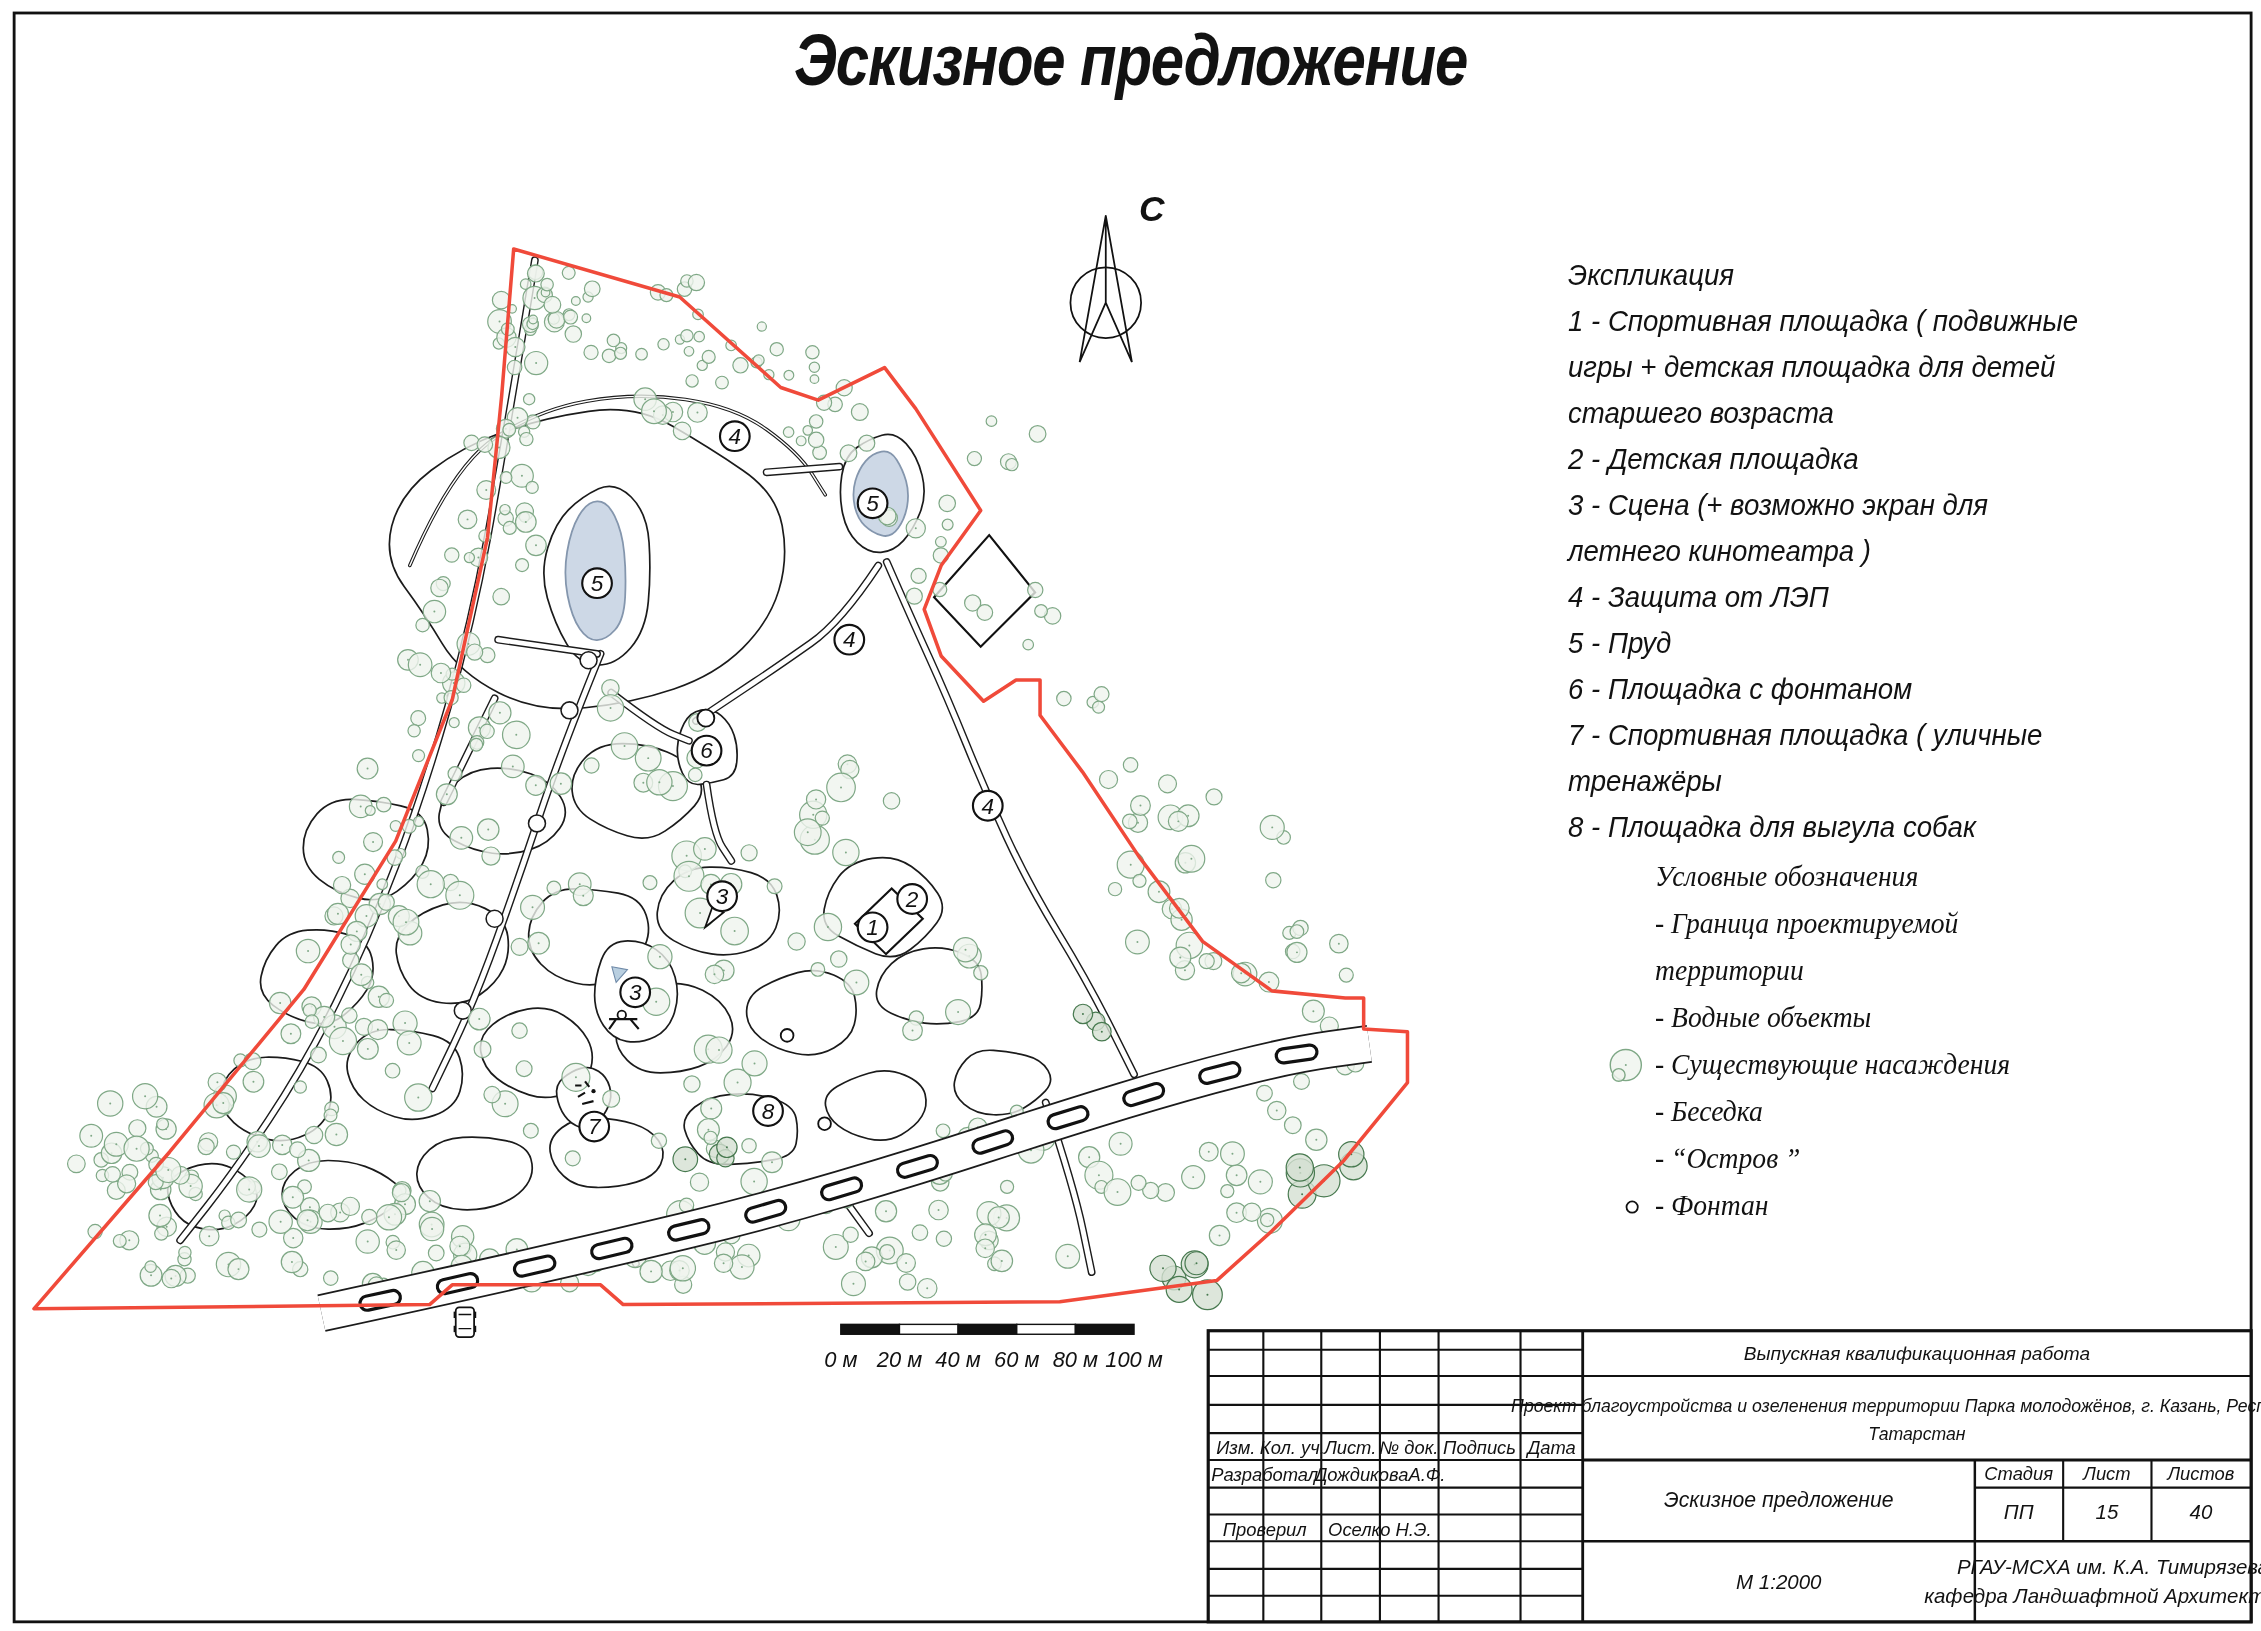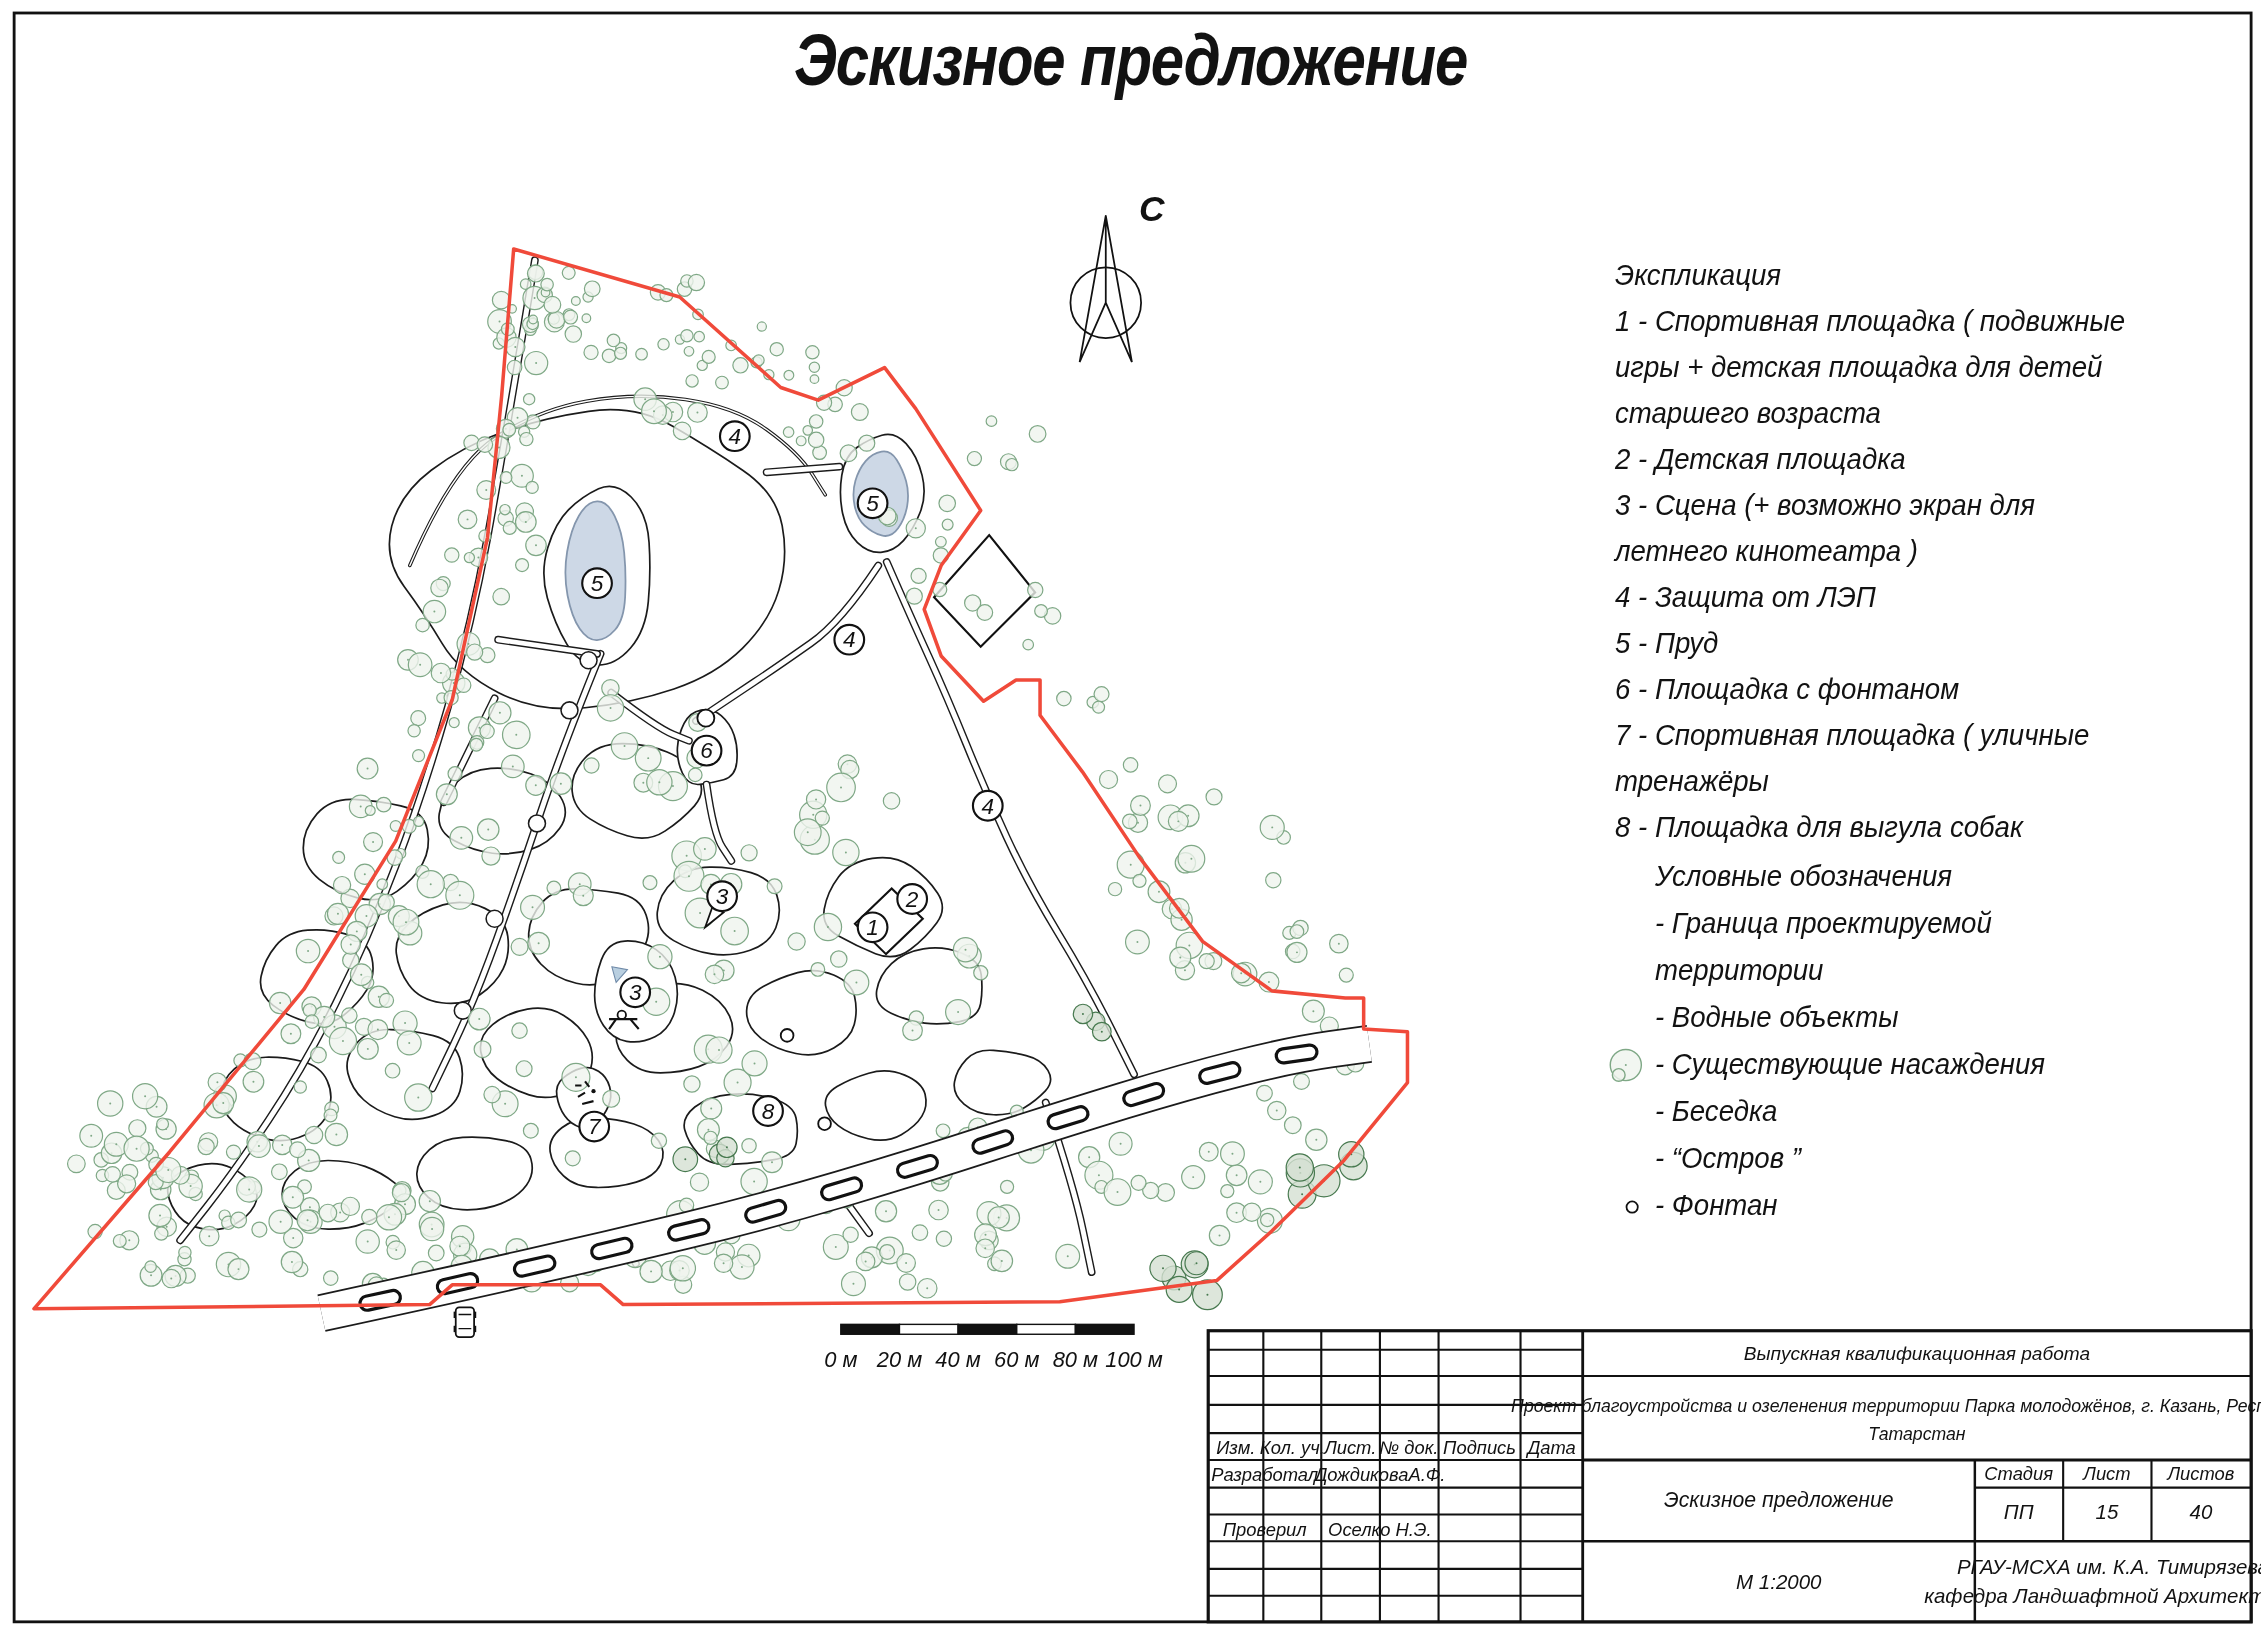--- a/index.html
+++ b/index.html
@@ -4,22 +4,22 @@
 <style>
   html,body{margin:0;padding:0;background:#888;}
   #sheet{position:relative;width:2261px;height:1632px;background:#ffffff;overflow:hidden;
          font-family:"Liberation Sans",sans-serif;}
   svg{position:absolute;left:0;top:0;}
   svg text{font-family:"Liberation Sans",sans-serif;font-style:italic;fill:#121212;}
   .ovl{position:absolute;color:#121212;font-style:italic;}
   #main-title{left:0;top:18.4px;width:2261px;text-align:center;font-size:73px;font-weight:bold;}
   #main-title span{display:inline-block;transform:scaleX(.82);letter-spacing:-1.4px;}
   .leg-line{white-space:nowrap;transform:scaleX(.92);transform-origin:left center;}
-  #legend-expl{left:1615px;top:252px;font-size:30px;line-height:46px;}
-  #legend-symb{left:1655px;top:852px;font-size:30px;line-height:47px;}
+  #legend-expl{left:1568px;top:252px;font-size:30px;line-height:46px;}
+  #legend-symb{left:1655px;top:852px;font-size:30px;line-height:47px;font-family:Liberation Serif, serif;}
 </style>
 </head>
 <body>
 
 <div id="sheet">
   <svg id="plan-svg" width="2261" height="1632" viewBox="0 0 3200 2309">
       <rect x="20" y="18" width="3166" height="2277" fill="none" stroke="#111" stroke-width="4"></rect>
       <path d="M1106.9990457554682,743.558806106507Q1115.8586003048113,790 1102.3170017839948,834.8193536273018Q1088.7754032631783,879.6387072546037 1050.7325693560965,917.2098183325425Q1012.6897354490148,954.7809294104811 953.7973964816921,974.6630359721864Q894.9050575143693,994.5451425338919 827.8513520634372,1001.3165023519169Q760.7976466125049,1008.087862169942 705.6732001719829,979.9738833653262Q650.548753731461,951.8599045607104 625.9054164523691,910.5468773521727Q601.262079173277,869.2338501436349 572.0008103790096,829.6169250718174Q542.7395415847423,790 554.3853633572043,744.2811584444869Q566.0311851296663,698.5623168889737 610.3158055868987,665.1784525819658Q654.6004260441313,631.7945882749577 710.7555178063135,611.4857162698264Q766.9106095684957,591.1768442646951 832.9966599089296,581.7330158224829Q899.0827102493635,572.2891873802708 951.540067954197,602.6742367085092Q1003.9974256590303,633.0592860367474 1051.0684584325777,665.0884491248806Q1098.1394912061248,697.1176122130139 1106.9990457554682,743.558806106507Z" fill="#fff" stroke="#1b1b1b" stroke-width="2.4"></path>
       <path d="M1305.0417317055062,672.4238177436724Q1311.926240824489,700 1302.3309256433793,724.653674807674Q1292.7356104622695,749.3073496153479 1278.646615706681,764.7454948696814Q1264.5576209510923,780.1836401240148 1246.756930379447,781.293711188528Q1228.9562398078017,782.4037822530413 1213.5772808783825,767.5083225609849Q1198.1983219489632,752.6128628689286 1192.590836957185,726.3064314344642Q1186.9833519654069,700 1191.3741340855981,672.3818468401458Q1195.7649162057896,644.7636936802917 1212.730754659116,632.8705100065241Q1229.6965931124423,620.9773263327565 1248.1696231818178,615.6357914771625Q1266.642653251193,610.2942566215683 1282.3999379188583,627.5709460544565Q1298.1572225865236,644.8476354873449 1305.0417317055062,672.4238177436724Z" fill="#fff" stroke="#1b1b1b" stroke-width="2.4"></path>
       <path d="M918.6429447352368,767.7097760861054Q921.3454993235134,810 917.5484470724283,850.9852818029894Q913.7513948213432,891.9705636059789 892.3842628341741,916.6857907608251Q871.0171308470051,941.4010179156712 845.1146218979217,940.8221134180576Q819.2121129488382,940.2432089204439 802.0506106460083,910.9559586633018Q784.8891083431783,881.6687084061597 774.6962439478086,845.8343542030798Q764.5033795524389,810 775.2371099646202,774.8105067826292Q785.9708403768014,739.6210135652584 804.8242695870463,720.9657515938957Q823.6776987972912,702.3104896225328 847.1453887016487,691.4750804116106Q870.6130786060061,680.6396712006883 893.2767343764831,703.0296116864495Q915.9403901469602,725.4195521722107 918.6429447352368,767.7097760861054Z" fill="#fff" stroke="#1b1b1b" stroke-width="2.4"></path>

